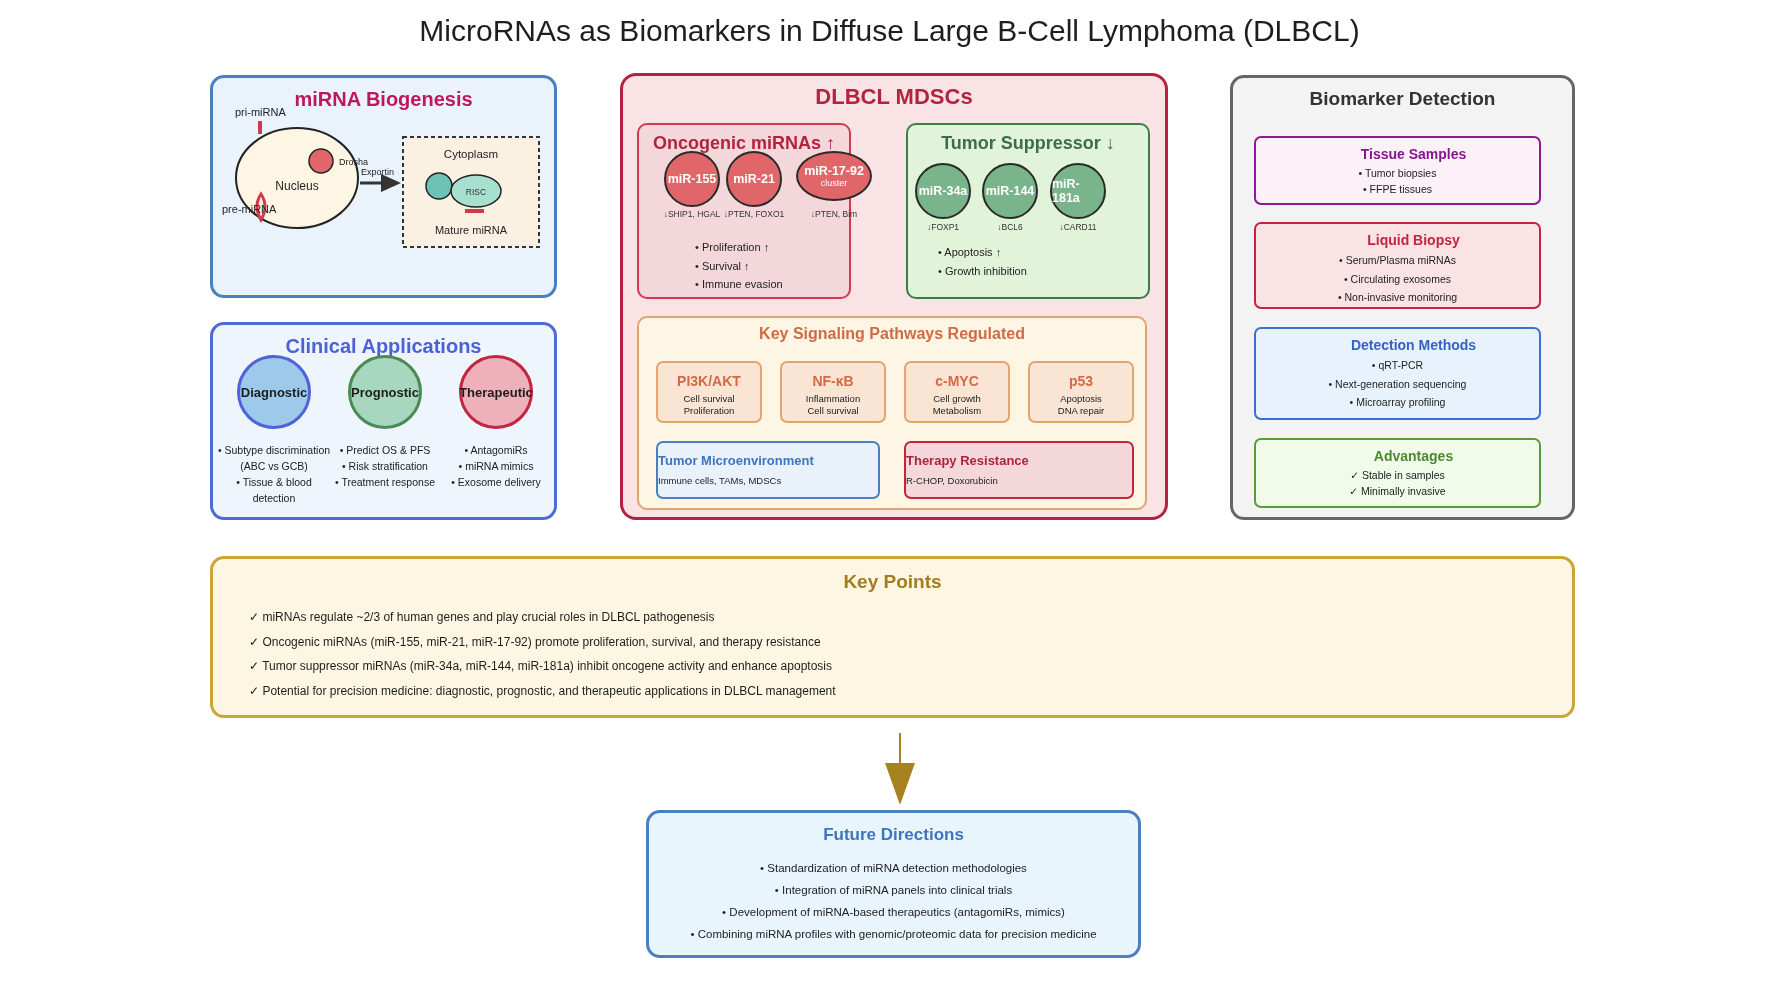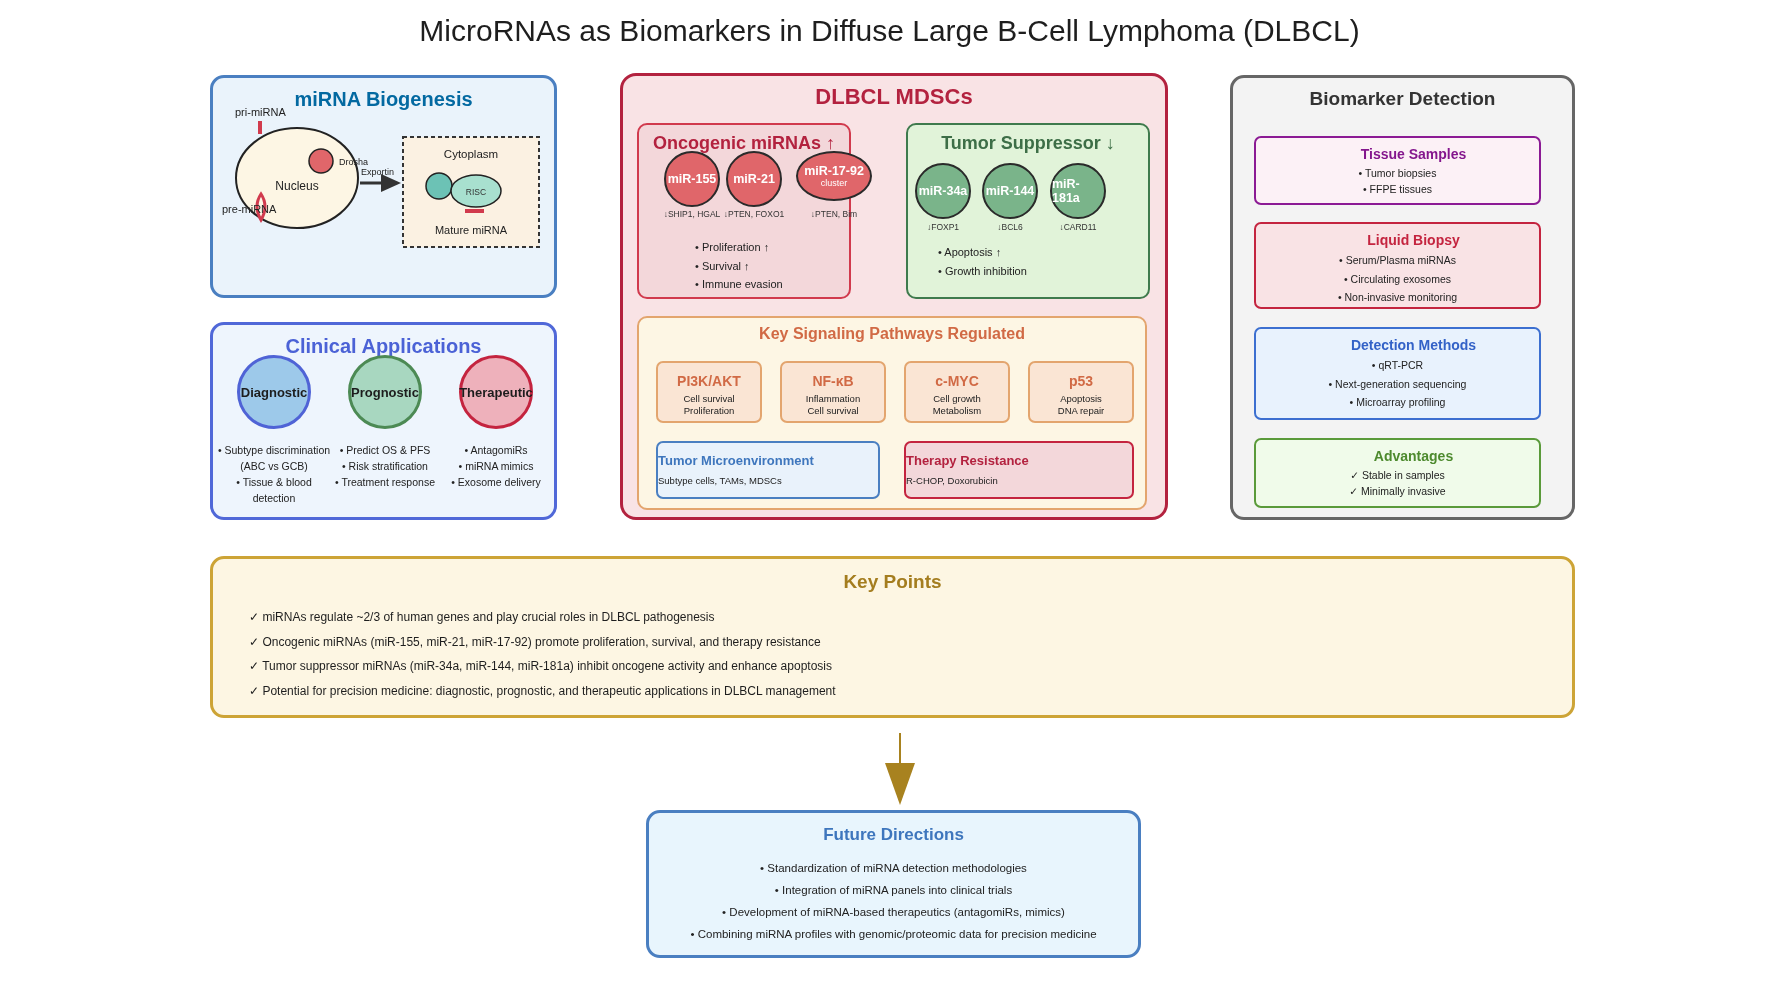--- a/index.html
+++ b/index.html
@@ -5,21 +5,21 @@
   html, body { margin:0; padding:0; background:#ffffff; }
   body { width:1779px; height:988px; position:relative; overflow:hidden;
          font-family:"Liberation Sans", sans-serif; color:#222; }
   .abs { position:absolute; box-sizing:border-box; }
   .title { left:0; width:1779px; top:14px; text-align:center; font-size:30px; font-weight:normal; color:#1e1e1e; }
   .panel { border-width:3px; border-style:solid; border-radius:14px; }
   .ptitle { position:absolute; left:0; right:0; text-align:center; font-weight:bold; }
 
   
   #bio { left:210px; top:75px; width:347px; height:223px; background:#eaf3fb; border-color:#4a7fc1; }
-  #bio .ptitle { top:10px; font-size:20px; color:#0369a1; }
+  #bio .ptitle { top:10px; font-size:20px; color:#be185d; }
   #bio svg { position:absolute; left:0; top:0; }
 
   
   #clin { left:210px; top:322px; width:347px; height:198px; background:#eef5fd; border-color:#5068d8; }
   #clin .ptitle { top:10px; font-size:20px; color:#4b62d6; }
   .ccircle { position:absolute; width:74px; height:74px; border-radius:50%; border:3px solid; box-sizing:border-box;
              display:flex; align-items:center; justify-content:center; font-weight:bold; font-size:13px; color:#1d1d1d; }
   .ctext { position:absolute; width:116px; text-align:center; font-size:10.5px; color:#222; line-height:16px; }
 
   
@@ -190,21 +190,21 @@
       <div class="pwd">Cell growth</div>
       <div class="pwd" style="margin-top:0">Metabolism</div>
     </div>
     <div class="pw" style="left:389px;">
       <div class="pwt">p53</div>
       <div class="pwd">Apoptosis</div>
       <div class="pwd" style="margin-top:0">DNA repair</div>
     </div>
     <div class="env" style="left:17px;width:224px;background:#e9f2fb;border-color:#4a7fc1;">
       <div class="et" style="color:#3e76bd;">Tumor Microenvironment</div>
-      <div class="ed">Subtype cells, TAMs, MDSCs</div>
+      <div class="ed">Immune cells, TAMs, MDSCs</div>
     </div>
     <div class="env" style="left:265px;width:230px;background:#f3d7da;border-color:#c4243f;">
       <div class="et" style="color:#b3223f;">Therapy Resistance</div>
       <div class="ed">R-CHOP, Doxorubicin</div>
     </div>
   </div>
 </div>
 
 <div id="bio2" class="abs panel">
   <div class="ptitle">Biomarker Detection</div>

